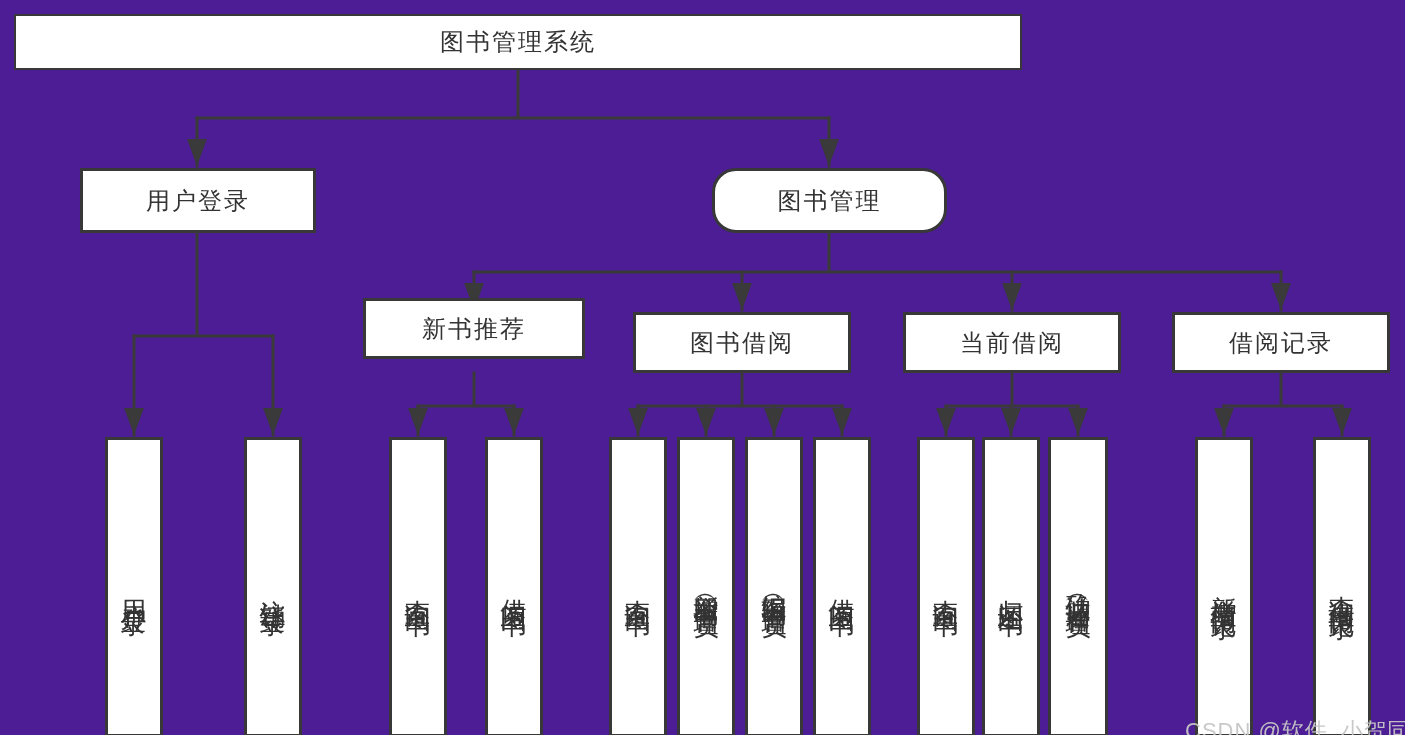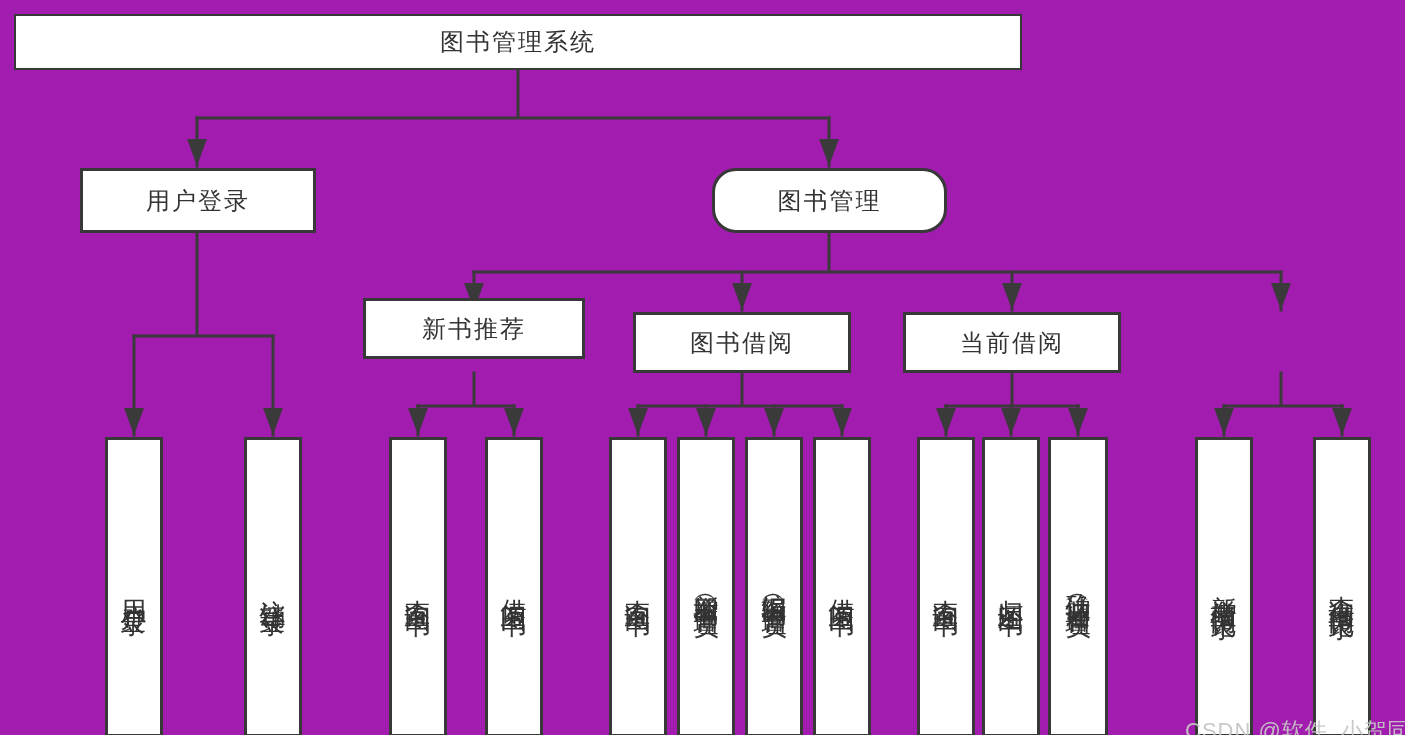--- a/index.html
+++ b/index.html
@@ -1,20 +1,20 @@
 <!DOCTYPE html>
 <html><head>
 <meta charset="utf-8">
 <style>
   html, body { margin: 0; padding: 0; background: #ffffff; }
   #stage {
     position: relative;
     width: 1405px;
     height: 735px;
-    background: #a21caf;
+    background: #4c1d95;
     font-family: "Liberation Sans", "DejaVu Sans", sans-serif;
     overflow: hidden;
   }
   #wires { position: absolute; left: 0; top: 0; z-index: 1; }
   .node {
     position: absolute;
     box-sizing: border-box;
     background: #ffffff;
     border: 3px solid #383838;
     color: #333333;
@@ -107,20 +107,23 @@
 
   <div class="node hbox" style="left:363px; top:298px; width:222px; height:61px;">
     <span>新书推荐</span>
   </div>
   <div class="node hbox" style="left:903px; top:312px; width:218px; height:61px;">
     <span>当前借阅</span>
   </div>
   <div class="node hbox" style="left:633px; top:312px; width:218px; height:61px;">
     <span>图书借阅</span>
   </div>
+  <div class="node hbox" style="left:1172px; top:312px; width:218px; height:61px;">
+    <span>借阅记录</span>
+  </div>
 
   <div class="node vbox" style="left:105px;">
     <span class="vtext">用户登录</span>
   </div>
   <div class="node vbox" style="left:244px;">
     <span class="vtext">注销登录</span>
   </div>
 
   <div class="node vbox" style="left:389px;">
     <span class="vtext">查询图书</span>

